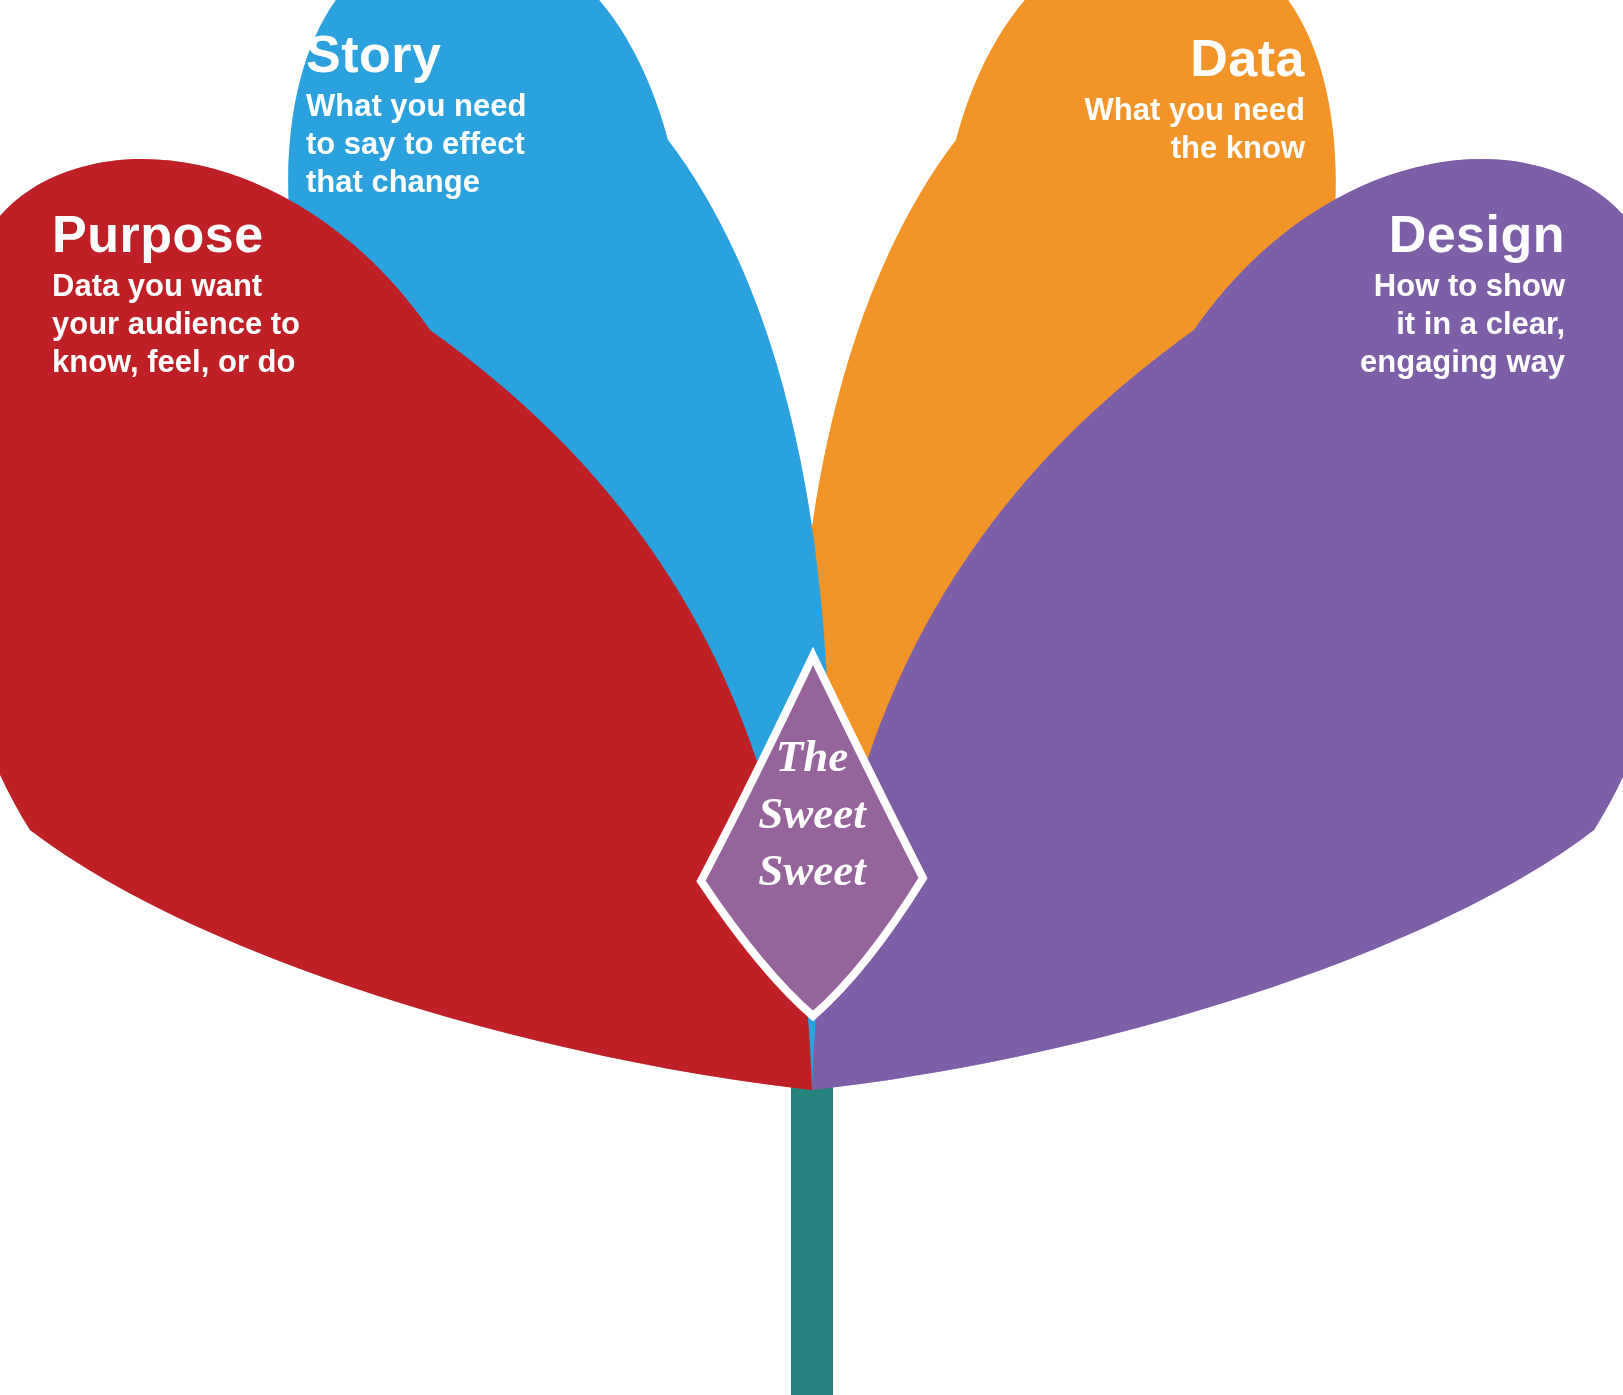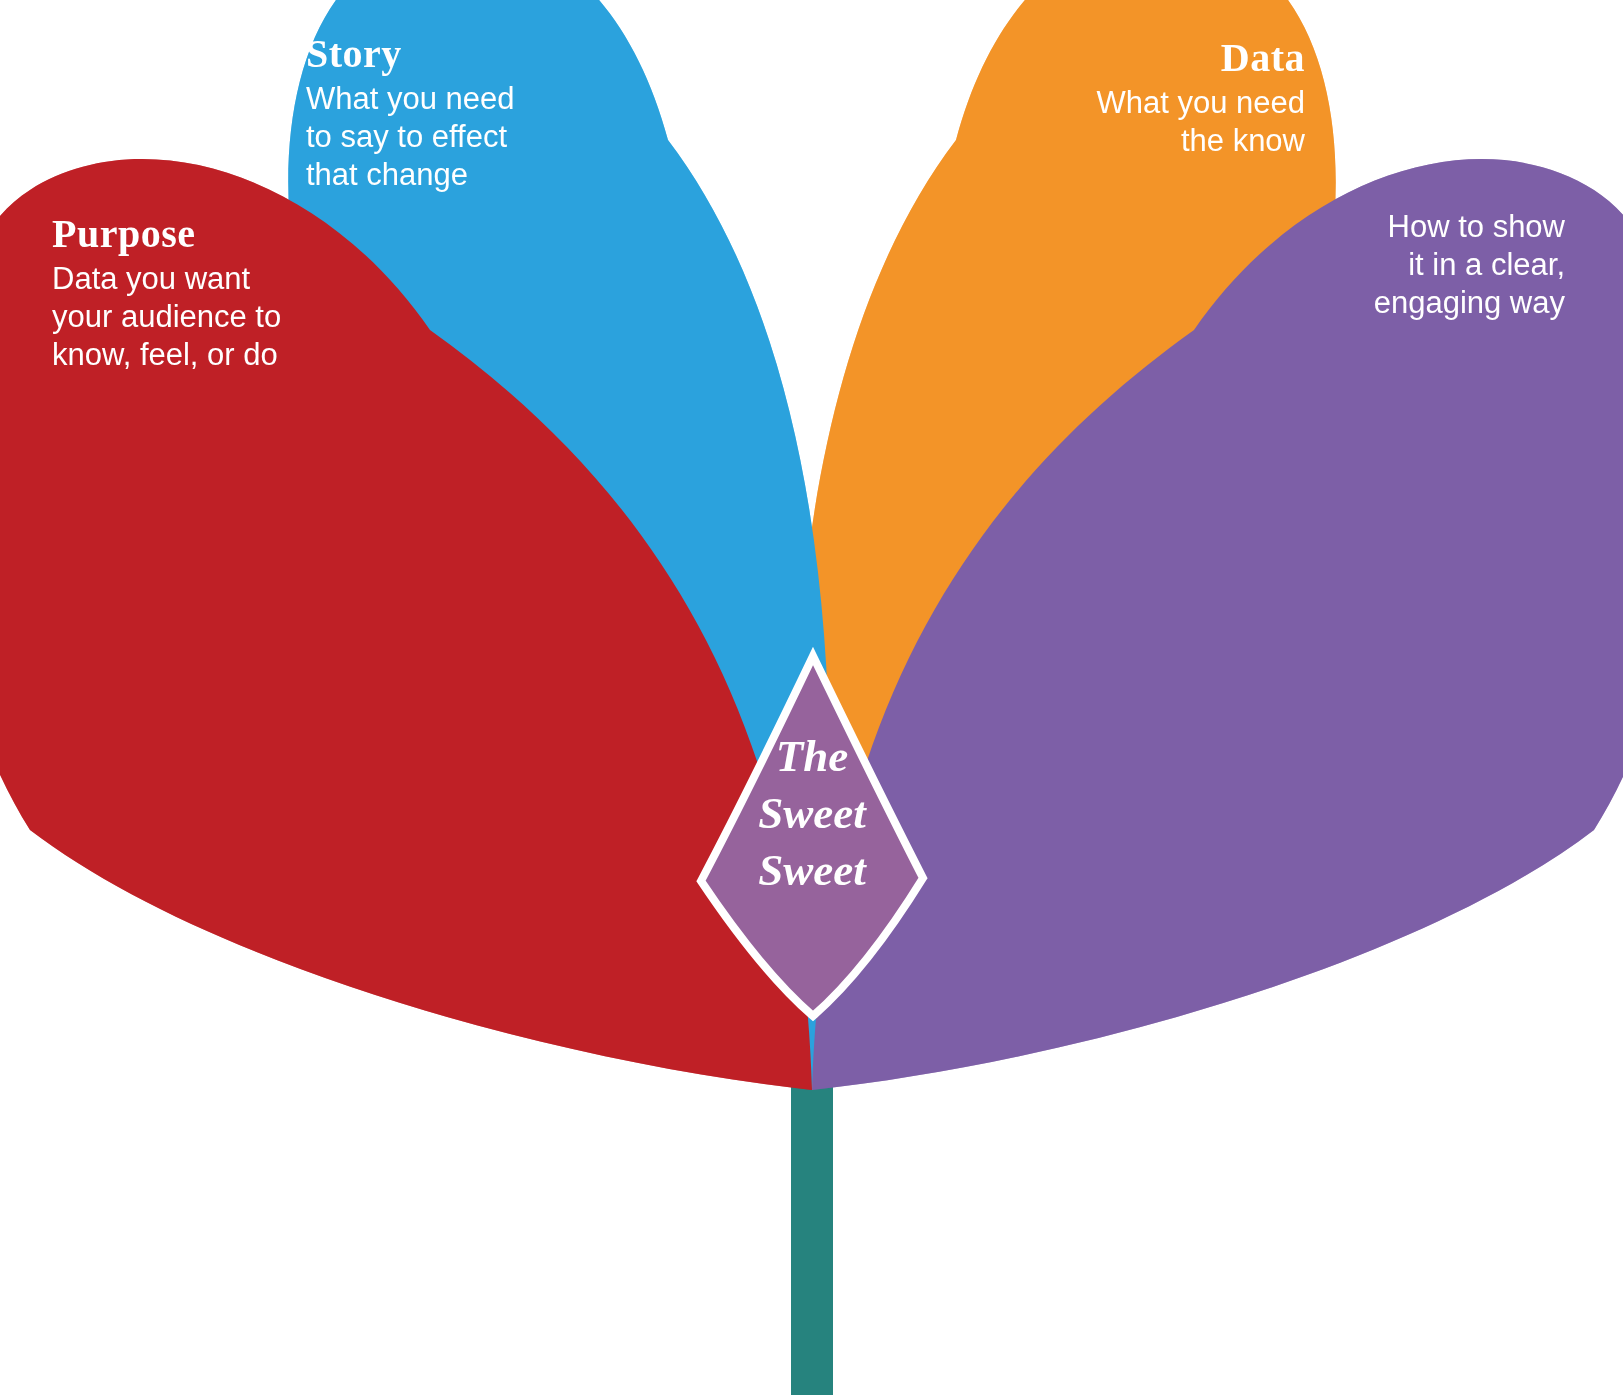--- a/index.html
+++ b/index.html
@@ -12,29 +12,30 @@
     font-family: "Liberation Sans", sans-serif;
   }
   #flower-svg { position: absolute; left: 0; top: 0; }
 
   .petal-label {
     position: absolute;
     color: #ffffff;
     z-index: 5;
   }
   .petal-title {
-    font-size: 40px;
+    font-size: 52px;
     font-weight: bold;
     line-height: 52px;
     letter-spacing: 0.5px;
-    font-family: Liberation Serif, serif;
   }
   .petal-desc {
     font-size: 31px;
     line-height: 38px;
+    margin-top: 7px;
+    font-weight: bold;
   }
   .align-right { text-align: right; }
 
   #purpose-label { left: 52px;  top: 208px; }
   #story-label   { left: 306px; top: 28px;  }
   #data-label    { right: 318px; top: 32px; }
   #design-label  { right: 58px;  top: 208px; }
 
   #sweet-spot-label {
     position: absolute;
@@ -104,20 +105,21 @@
 
   <div class="petal-label align-right" id="data-label">
     <div class="petal-title">Data</div>
     <div class="petal-desc">
       <div>What you need</div>
       <div>the know</div>
     </div>
   </div>
 
   <div class="petal-label align-right" id="design-label">
+    <div class="petal-title">Design</div>
     <div class="petal-desc">
       <div>How to show</div>
       <div>it in a clear,</div>
       <div>engaging way</div>
     </div>
   </div>
 
   <div id="sweet-spot-label">
     <div>The</div>
     <div>Sweet</div>

